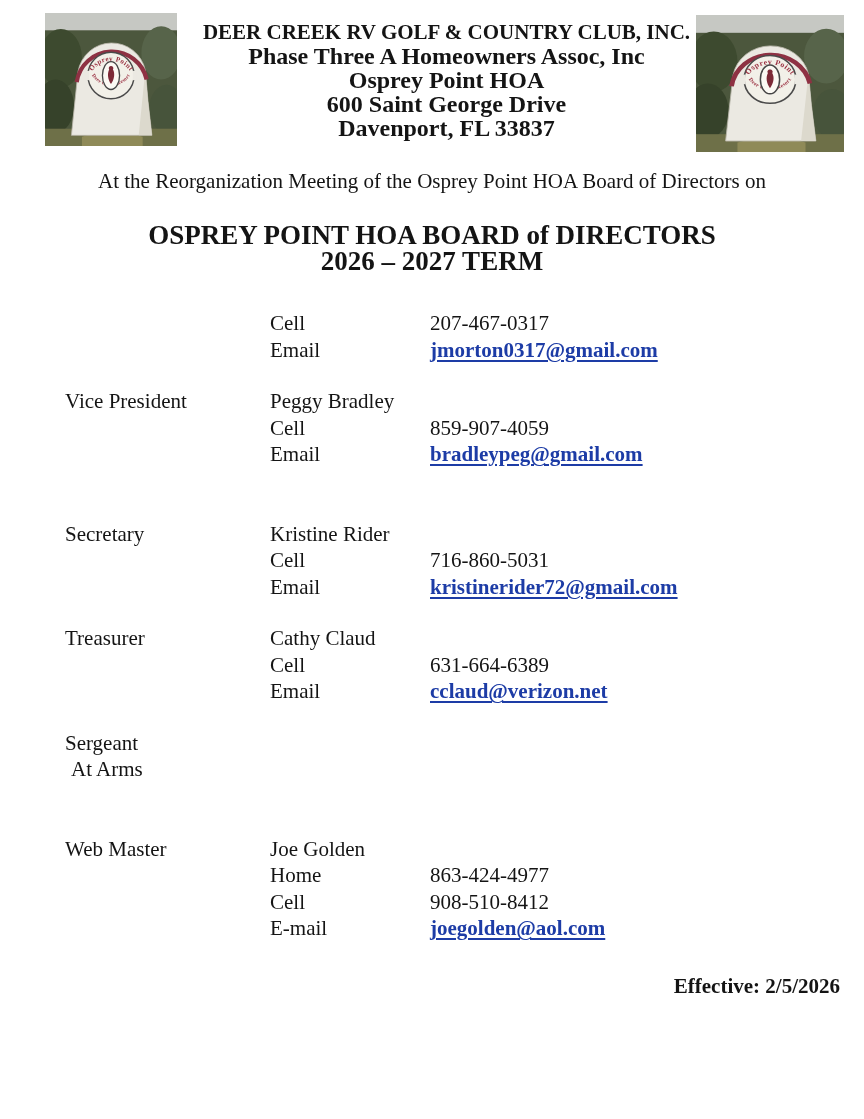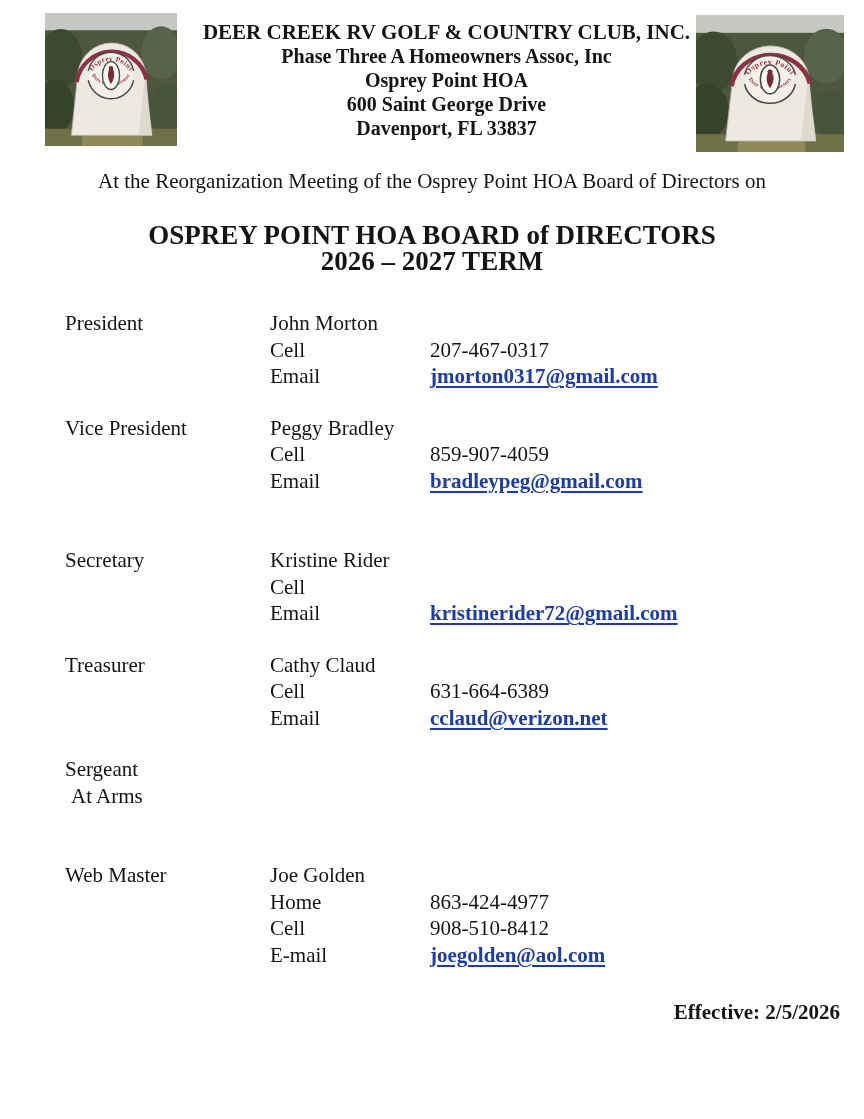--- a/index.html
+++ b/index.html
@@ -17,21 +17,21 @@
     display: flex;
     align-items: flex-start;
     padding: 13px 20px 0 45px;
     height: 150px;
     box-sizing: border-box;
   }
   .logo { flex: 0 0 auto; display: block; }
   .logo-left  { width: 132px; height: 133px; }
   .logo-right { width: 148px; height: 137px; margin-top: 2px; }
   .org { flex: 1 1 auto; text-align: center; font-weight: bold; padding-top: 7px; padding-left: 20px; }
-  .org-line   { font-size: 20px; line-height: 24px; white-space: nowrap; }
+  .org-line   { font-size: 24px; line-height: 24px; white-space: nowrap; }
   .org-line-1 { font-size: 21px; }
   .emblem-top    { font-size: 5.4px; font-weight: bold; fill: #9c3344; letter-spacing: .3px; }
   .emblem-bottom { font-size: 3.9px; font-weight: bold; fill: #9c3344; letter-spacing: .2px; }
   
   .intro { margin-top: 18px; text-align: center; font-size: 21px; line-height: 27px; }
   .doc-heading { margin-top: 27px; text-align: center; font-weight: bold; font-size: 27px; line-height: 26px; }
   
   .officers { margin: 36px 0 0 65px; font-size: 21px; }
   .officer { margin-bottom: 25px; }
   .officers .officer:nth-child(2),
@@ -129,25 +129,20 @@
   </div>
 
   <div class="doc-heading">
     <div>OSPREY POINT HOA BOARD of DIRECTORS</div>
     <div>2026 – 2027 TERM</div>
   </div>
 
   <div class="officers">
       <div class="officer">
         <div class="row">
-          <div class="c1">President</div>
-          <div class="c2">John Morton</div>
-          <div class="c3"></div>
-        </div>
-        <div class="row">
           <div class="c1"></div>
           <div class="c2">Cell</div>
           <div class="c3">207-467-0317</div>
         </div>
         <div class="row">
           <div class="c1"></div>
           <div class="c2">Email</div>
           <div class="c3"><a class="email" href="#">jmorton0317@gmail.com</a></div>
         </div>
       </div>
@@ -170,20 +165,21 @@
       </div>
       <div class="officer">
         <div class="row">
           <div class="c1">Secretary</div>
           <div class="c2">Kristine Rider</div>
           <div class="c3"></div>
         </div>
         <div class="row">
           <div class="c1"></div>
           <div class="c2">Cell</div>
+          <div class="c3">716-860-5031</div>
         </div>
         <div class="row">
           <div class="c1"></div>
           <div class="c2">Email</div>
           <div class="c3"><a class="email" href="#">kristinerider72@gmail.com</a></div>
         </div>
       </div>
       <div class="officer">
         <div class="row">
           <div class="c1">Treasurer</div>

